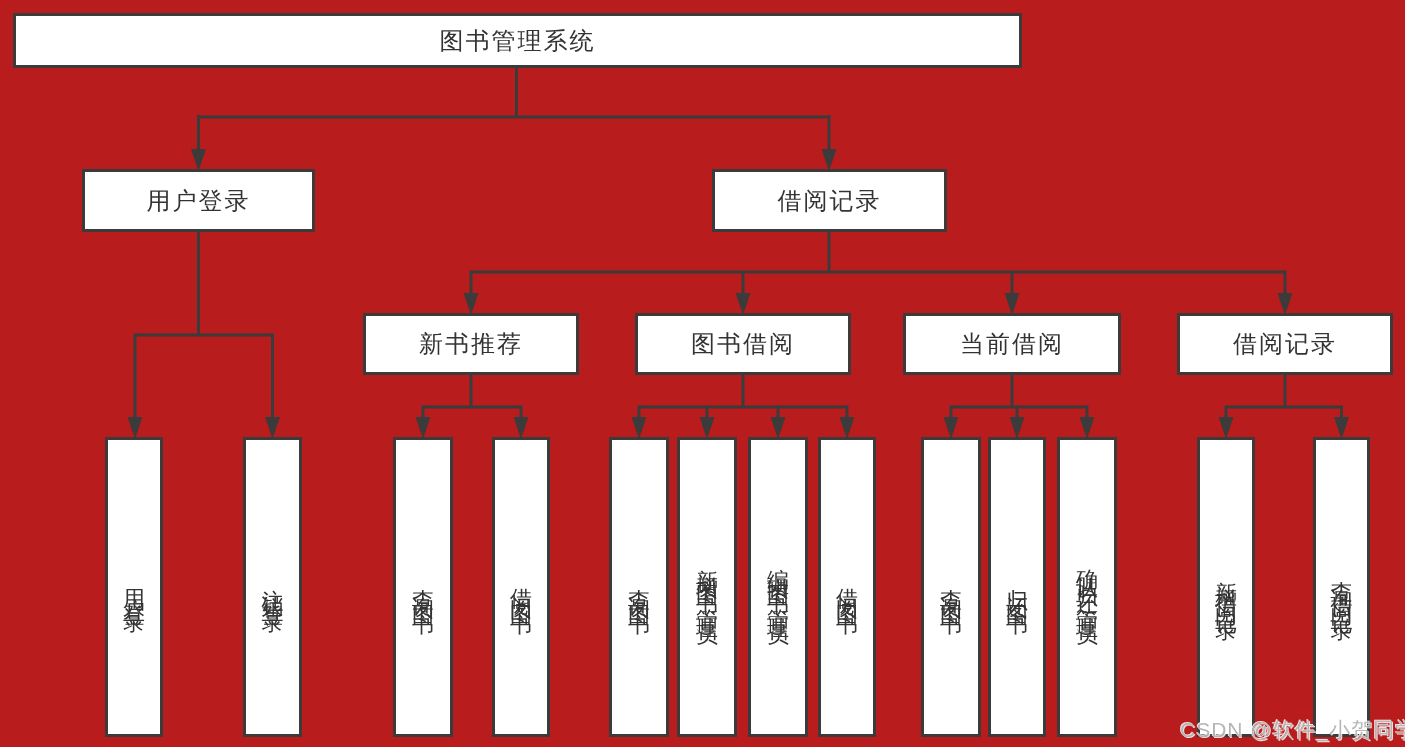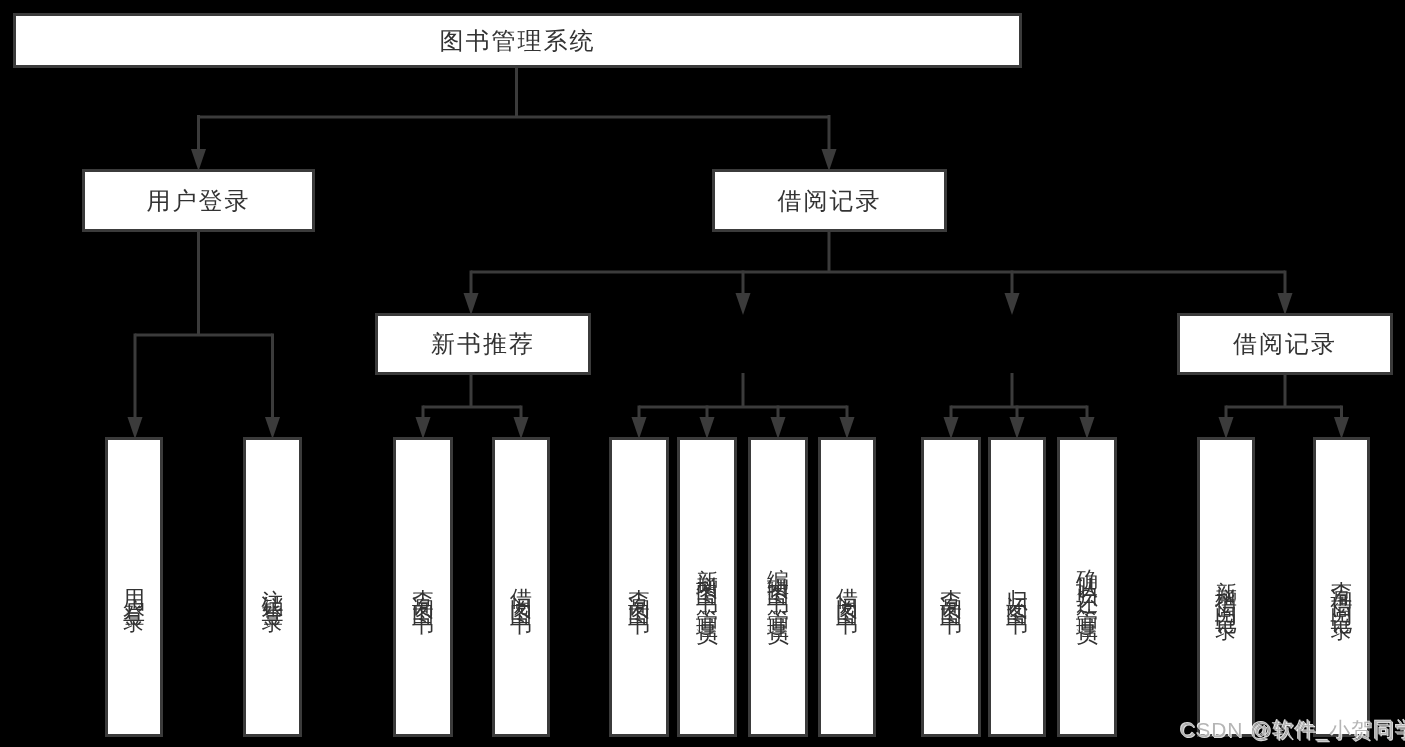--- a/index.html
+++ b/index.html
@@ -1,20 +1,20 @@
 <!DOCTYPE html>
 <html><head>
 <meta charset="utf-8">
 <style>
   html, body { margin: 0; padding: 0; background: #ffffff; }
   .stage {
     position: relative;
     width: 1405px;
     height: 747px;
-    background: #000000;
+    background: #b91c1c;
     font-family: "Liberation Sans", sans-serif;
     overflow: hidden;
   }
   .connectors {
     position: absolute;
     left: 0; top: 0;
     width: 1405px; height: 747px;
     z-index: 1;
   }
   .node {
@@ -120,21 +120,23 @@
       <polygon points="1218.5,417 1233.5,417 1226,439"></polygon>
       <polygon points="1334,417 1349,417 1341.5,439"></polygon>
     </g>
   </svg>
 
   <div class="node h-node" style="left:13px; top:13px; width:1009px; height:55px;">图书管理系统</div>
 
   <div class="node h-node" style="left:82px; top:169px; width:233px; height:63px;">用户登录</div>
   <div class="node h-node" style="left:712px; top:169px; width:235px; height:63px;">借阅记录</div>
 
-  <div class="node h-node" style="left:363px; top:313px; width:216px; height:62px;margin-left:12px;">新书推荐</div>
+  <div class="node h-node" style="left:363px; top:313px; width:216px; height:62px;">新书推荐</div>
+  <div class="node h-node" style="left:635px; top:313px; width:216px; height:62px;">图书借阅</div>
+  <div class="node h-node" style="left:903px; top:313px; width:218px; height:62px;">当前借阅</div>
   <div class="node h-node" style="left:1177px; top:313px; width:216px; height:62px;">借阅记录</div>
 
   <div class="node v-node" style="left:105px; top:437px; width:58px; height:300px;">用户登录</div>
   <div class="node v-node" style="left:243px; top:437px; width:59px; height:300px;">注销登录</div>
 
   <div class="node v-node" style="left:393px; top:437px; width:60px; height:300px;">查询图书</div>
   <div class="node v-node" style="left:492px; top:437px; width:58px; height:300px;">借阅图书</div>
 
   <div class="node v-node" style="left:609px; top:437px; width:60px; height:300px;">查询图书</div>
   <div class="node v-node" style="left:677px; top:437px; width:60px; height:300px;">新增图书（管理员）</div>

